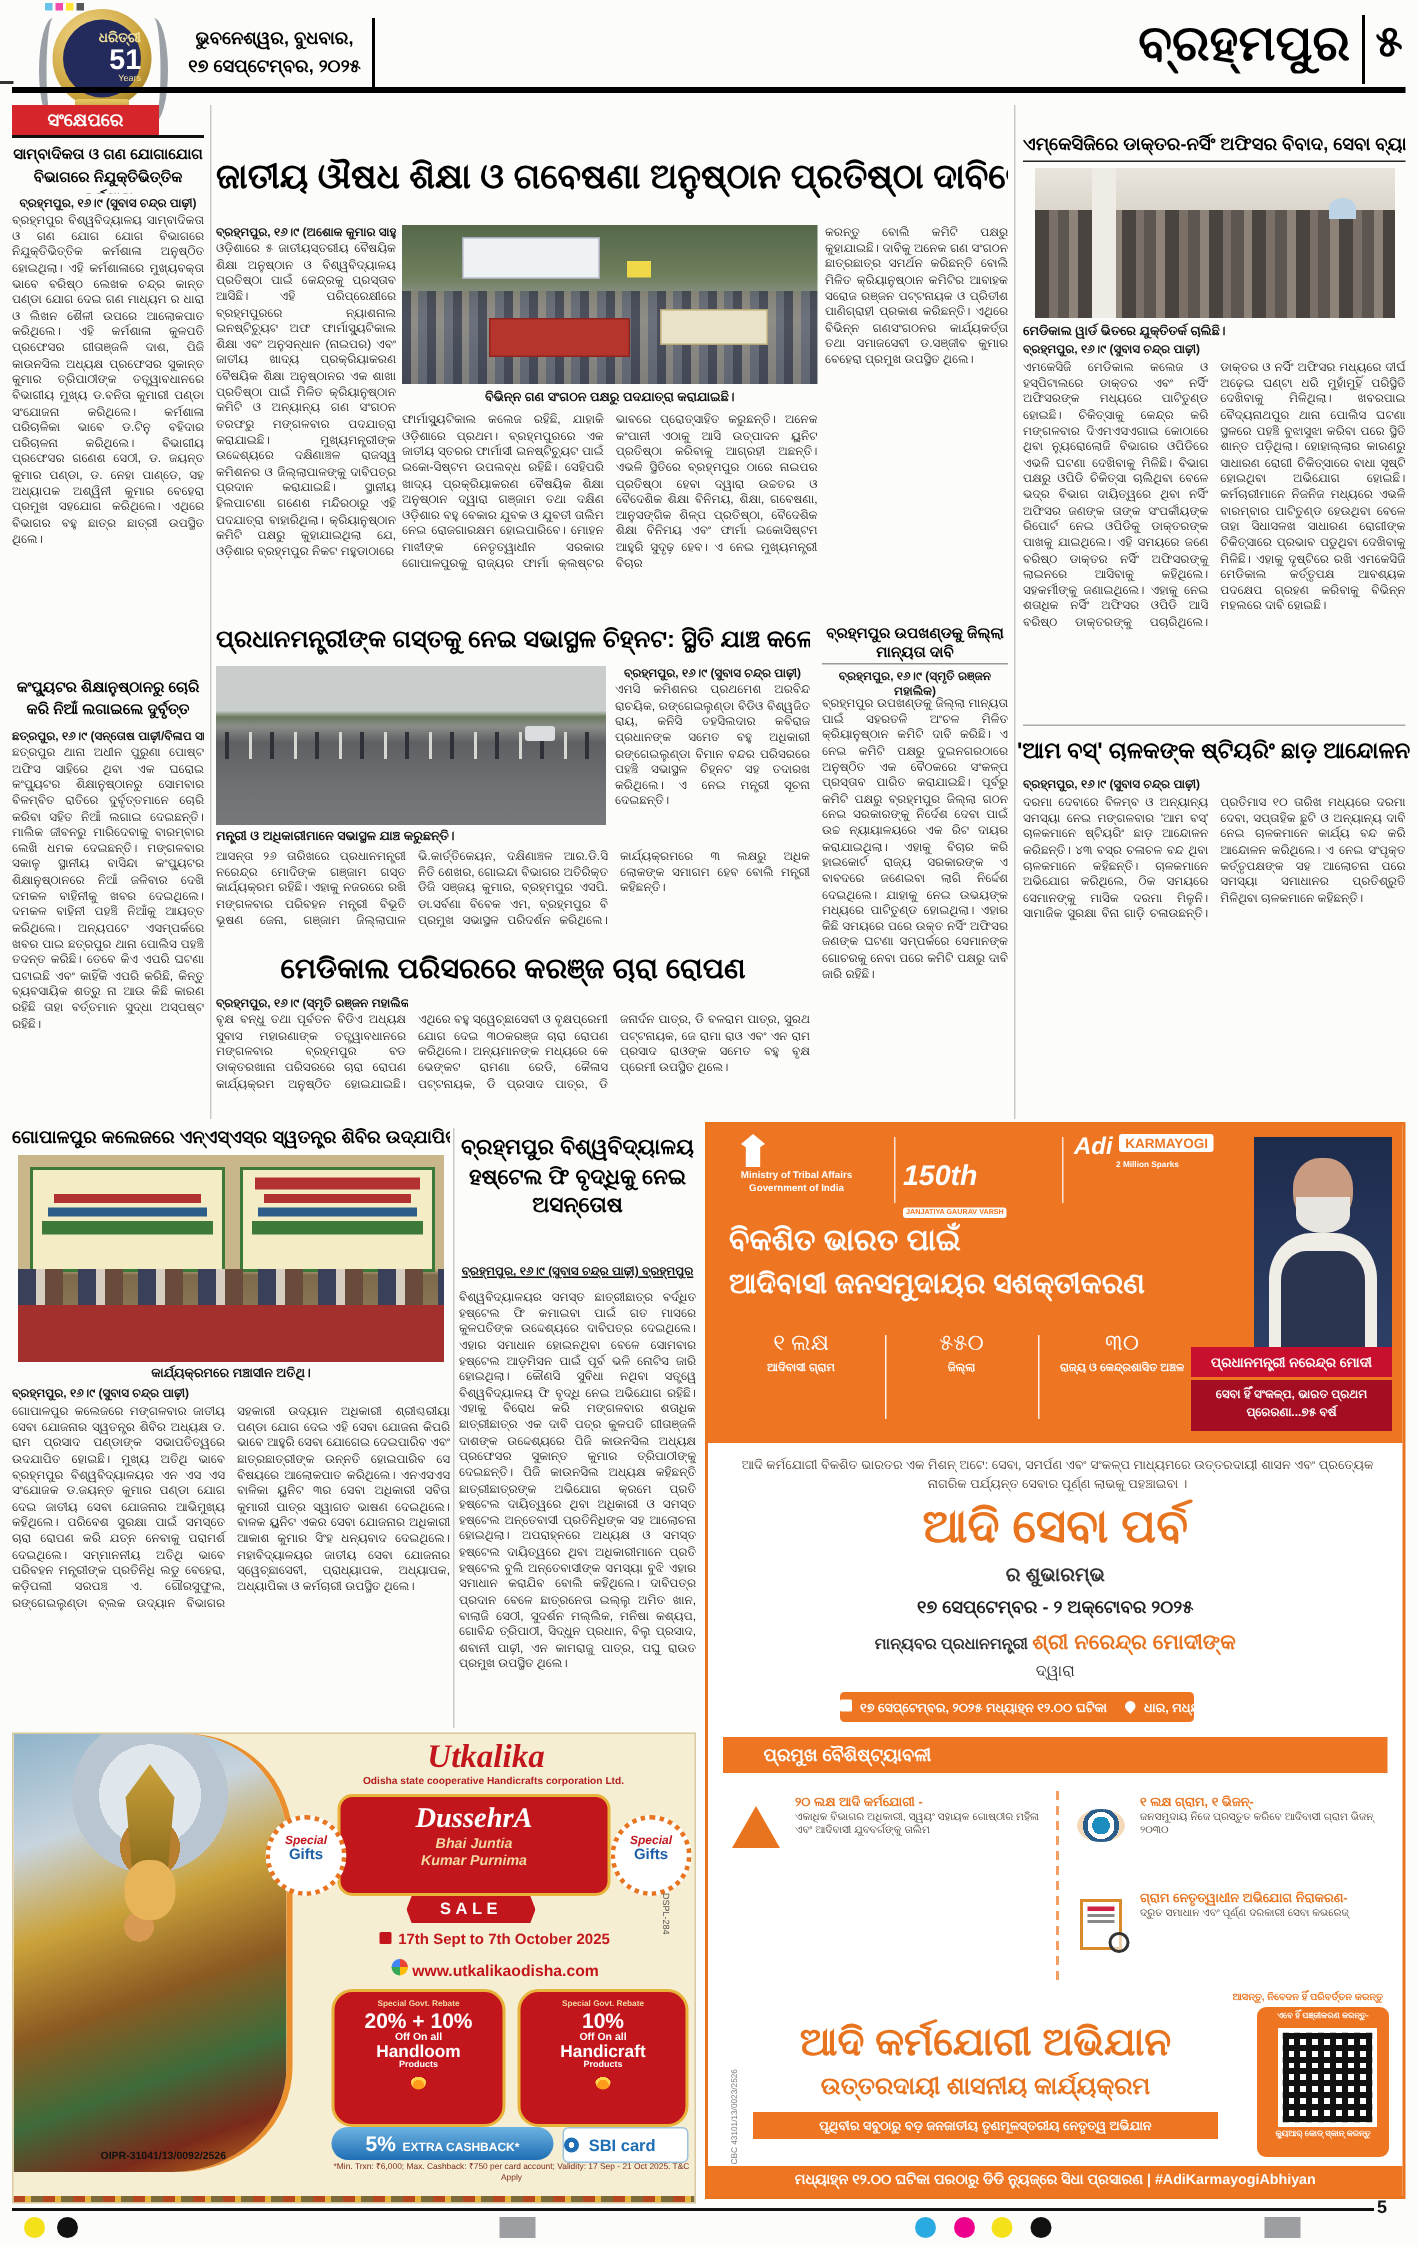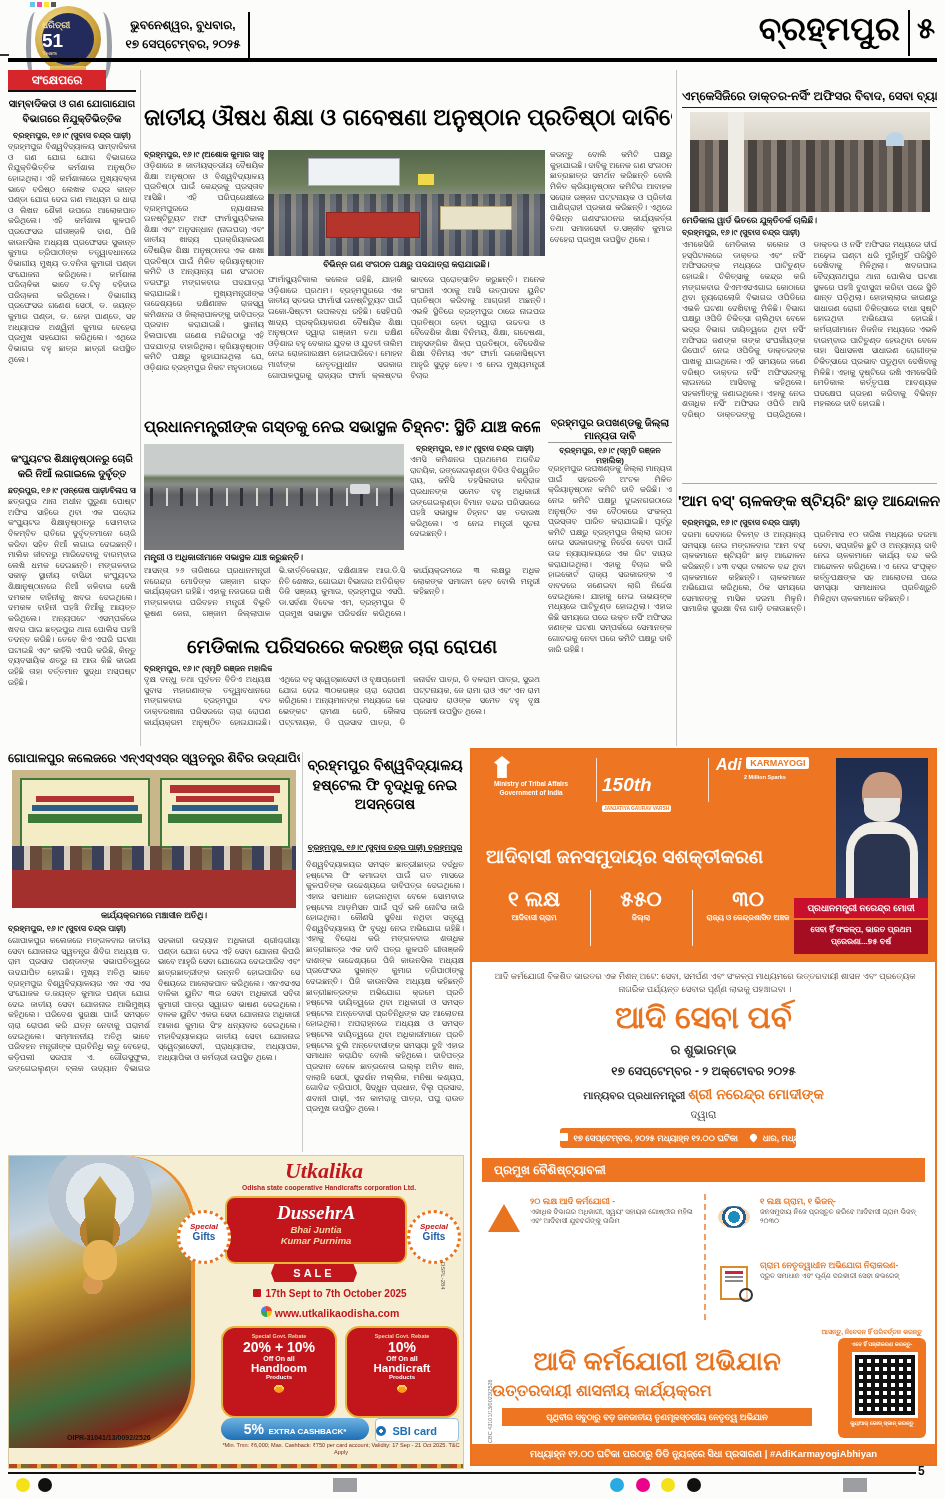--- a/index.html
+++ b/index.html
@@ -11,42 +11,42 @@
   .c3{column-count:3;column-gap:8px}
   .hd{font-weight:bold;color:#000;overflow:hidden;white-space:nowrap;text-align:center}
   .hdw{font-weight:bold;color:#000;overflow:hidden;text-align:center}
   .dl{font-size:8px;font-weight:bold;text-align:center;overflow:hidden}
   .cap{font-size:8.5px;font-weight:bold;overflow:hidden;white-space:nowrap}
   .vr{background:#c9c9c9;width:1px}
   .hr{background:#222;height:1px}
   .photo{overflow:hidden}
   .wtxt{color:#fff}
   .orange{color:#e87420}
-  .statv{font-size:21px;font-weight:bold;color:#fff;line-height:1}
+  .statv{font-size:15px;font-weight:normal;color:#fff;line-height:1}
   .statl{font-size:7.5px;color:#fff;font-weight:bold;line-height:1.25}
   .feat-t{font-size:8.5px;font-weight:bold;color:#e87420;line-height:1.3}
   .feat-d{font-size:7px;color:#4a3b2f;line-height:1.35}
   .qr{background:
       repeating-linear-gradient(0deg,#111 0 4px,transparent 4px 8px),
       repeating-linear-gradient(90deg,#111 0 4px,#fff 4px 8px)}
 </style>
 </head>
 <body>
 
 <div class="abs" style="left:0;top:54px;width:9px;height:2px;background:#333"></div>
 <div class="abs" style="left:30px;top:2px;width:5px;height:5px;background:#29abe2;opacity:.7"></div>
 <div class="abs" style="left:37px;top:2px;width:5px;height:5px;background:#ec008c;opacity:.7"></div>
 <div class="abs" style="left:44px;top:2px;width:5px;height:5px;background:#ffdd00;opacity:.8"></div>
 <div class="abs" style="left:51px;top:2px;width:5px;height:5px;background:#111;opacity:.7"></div>
 
 <div class="abs" style="left:26px;top:4px;width:86px;height:90px">
   <div class="abs" style="left:0;top:8px;width:14px;height:70px;border-left:5px solid #9aa0a6;border-radius:50% 0 0 50%"></div>
   <div class="abs" style="right:0;top:8px;width:14px;height:70px;border-right:5px solid #9aa0a6;border-radius:0 50% 50% 0"></div>
   <div class="abs" style="left:9px;top:2px;width:66px;height:66px;border-radius:50%;background:radial-gradient(circle at 35% 30%,#f4d98a,#caa23b 60%,#8a6a1c)"></div>
-  <div class="abs" style="left:16px;top:9px;width:52px;height:52px;border-radius:50%;background:#232a5c;text-align:left;color:#fff">
+  <div class="abs" style="left:16px;top:9px;width:52px;height:52px;border-radius:50%;background:#232a5c;text-align:right;color:#fff">
     <div style="font-size:9px;font-weight:bold;margin-top:7px;color:#f3e29a">ଧରିତ୍ରୀ</div>
     <div style="font-size:19px;font-weight:bold;line-height:1">51</div>
     <div style="font-size:6px;color:#f3e29a">Years</div>
   </div>
   <div class="abs" style="left:24px;top:62px;width:36px;height:10px;background:linear-gradient(#e8c964,#b08a2a);border-radius:2px"></div>
 </div>
 
 <div class="abs" style="left:122px;top:16px;width:122px;text-align:center;font-weight:bold;font-size:12px;line-height:1.6;color:#000">
   <div>ଭୁବନେଶ୍ୱର, ବୁଧବାର,</div>
   <div>୧୭ ସେପ୍ଟେମ୍ବର, ୨୦୨୫</div>
@@ -162,20 +162,21 @@
       <div style="font-size:19px;font-weight:bold;font-style:italic">150th</div>
       <div style="font-size:4.8px;font-weight:bold;background:#fff;color:#ee7623;padding:1px 2px;border-radius:2px;display:inline-block;margin-top:2px">JANJATIYA GAURAV VARSH</div>
     </div>
     <div class="abs" style="left:236px;top:8px;width:1px;height:44px;background:rgba(255,255,255,.8)"></div>
     <div class="abs" style="left:244px;top:6px;width:120px;text-align:left">
       <span style="font-size:16px;font-style:italic;color:#fff;font-weight:bold">Adi</span>
       <span style="font-size:9px;font-weight:bold;background:#fff;color:#ee7623;padding:1px 4px;border-radius:2px;vertical-align:4px">KARMAYOGI</span>
       <div style="font-size:5.5px;color:#fff;font-weight:bold;margin-left:28px">2 Million Sparks</div>
     </div>
 
+    <div class="abs wtxt" style="left:14px;top:66px;width:340px;font-size:20px;font-weight:bold">ବିକଶିତ ଭାରତ ପାଇଁ</div>
     <div class="abs wtxt" style="left:14px;top:96px;width:345px;font-size:19px;font-weight:bold">ଆଦିବାସୀ ଜନସମୁଦାୟର ସଶକ୍ତୀକରଣ</div>
 
     <div class="abs" style="left:12px;top:138px;width:100px;text-align:center">
       <div class="statv">୧ ଲକ୍ଷ</div>
       <div class="statl" style="margin-top:4px">ଆଦିବାସୀ ଗ୍ରାମ</div>
     </div>
     <div class="abs" style="left:118px;top:140px;width:1px;height:56px;background:rgba(255,255,255,.9)"></div>
     <div class="abs" style="left:124px;top:138px;width:90px;text-align:center">
       <div class="statv">୫୫୦</div>
       <div class="statl" style="margin-top:4px">ଜିଲ୍ଲା</div>
@@ -205,21 +206,21 @@
     <span style="color:#e87420;font-weight:bold;font-size:14px">ଶ୍ରୀ ନରେନ୍ଦ୍ର ମୋଦୀଙ୍କ</span>
   </div>
   <div class="abs" style="left:0;top:358px;width:463px;text-align:center;font-size:10.5px;color:#333">ଦ୍ୱାରା</div>
   <div class="abs" style="left:88px;top:378px;width:236px;height:20px;background:#ee7623;border-radius:3px;color:#fff;font-size:8.5px;font-weight:bold;text-align:center;line-height:20px;overflow:hidden;white-space:nowrap">
     <span style="display:inline-block;width:8px;height:8px;background:#fff;margin-right:3px;border-radius:1px"></span>
     <span>୧୭ ସେପ୍ଟେମ୍ବର, ୨୦୨୫ ମଧ୍ୟାହ୍ନ ୧୨.୦୦ ଘଟିକା</span>
     <span style="display:inline-block;width:7px;height:7px;background:#fff;border-radius:50% 50% 50% 0;transform:rotate(-45deg);margin:0 3px 0 10px"></span>
     <span>ଧାର, ମଧ୍ୟପ୍ରଦେଶ</span>
   </div>
 
-  <div class="abs" style="left:10px;top:408px;width:443px;height:24px;background:#ee7623;color:#fff;font-weight:bold;font-size:12px;line-height:24px;padding-left:12px;box-sizing:border-box">ପ୍ରମୁଖ ବୈଶିଷ୍ଟ୍ୟାବଳୀ</div>
+  <div class="abs" style="left:10px;top:408px;width:443px;height:24px;background:#ee7623;color:#fff;font-weight:bold;font-size:12px;line-height:24px;padding-left:27px;box-sizing:border-box">ପ୍ରମୁଖ ବୈଶିଷ୍ଟ୍ୟାବଳୀ</div>
 
   <div class="abs" style="left:232px;top:444px;width:0;height:126px;border-left:2px dashed #ee7623;opacity:.7"></div>
 
   <div class="abs" style="left:16px;top:446px;width:208px;height:60px">
     <div class="abs" style="left:0;top:8px;width:0;height:0;border-left:16px solid transparent;border-right:16px solid transparent;border-bottom:28px solid #e87420"></div>
     <div class="abs" style="left:42px;top:0;width:166px">
       <div class="feat-t">୨୦ ଲକ୍ଷ ଆଦି କର୍ମଯୋଗୀ -</div>
       <div class="feat-d">ଏକାଧିକ ବିଭାଗର ଅଧିକାରୀ, ସ୍ୱୟଂ ସହାୟକ ଗୋଷ୍ଠୀର ମହିଳା ଏବଂ ଆଦିବାସୀ ଯୁବବର୍ଗଙ୍କୁ ତାଲିମ</div>
     </div>
   </div>
@@ -240,21 +241,21 @@
     <div class="abs" style="left:42px;top:0;width:166px">
       <div class="feat-t">ଗ୍ରାମ ନେତୃତ୍ୱାଧୀନ ଅଭିଯୋଗ ନିରାକରଣ-</div>
       <div class="feat-d">ଦ୍ରୁତ ସମାଧାନ ଏବଂ ପୂର୍ଣ୍ଣ ଦରକାରୀ ସେବା କଭରେଜ୍</div>
     </div>
   </div>
 
   <div class="abs" style="left:250px;top:578px;width:200px;text-align:right;font-size:6.5px;color:#e87420;font-weight:bold">ଆସନ୍ତୁ, ନିବେଦନ ହିଁ ପରିବର୍ତ୍ତନ କରନ୍ତୁ</div>
 
   <div class="abs" style="left:-32px;top:640px;width:100px;font-size:5.5px;color:#777;transform:rotate(-90deg)">CBC 43101/13/0023/2526</div>
   <div class="abs orange" style="left:20px;top:596px;width:330px;text-align:center;font-size:26px;font-weight:bold">ଆଦି କର୍ମଯୋଗୀ ଅଭିଯାନ</div>
-  <div class="abs orange" style="left:20px;top:632px;width:330px;text-align:left;font-size:16px;font-weight:bold">ଉତ୍ତରଦାୟୀ ଶାସନୀୟ କାର୍ଯ୍ୟକ୍ରମ</div>
+  <div class="abs orange" style="left:20px;top:632px;width:330px;text-align:center;font-size:16px;font-weight:bold">ଉତ୍ତରଦାୟୀ ଶାସନୀୟ କାର୍ଯ୍ୟକ୍ରମ</div>
   <div class="abs" style="left:30px;top:658px;width:310px;height:18px;background:#ee7623;color:#fff;font-weight:bold;font-size:8.5px;text-align:center;line-height:18px;overflow:hidden;white-space:nowrap">ପୃଥିବୀର ସବୁଠାରୁ ବଡ଼ ଜନଜାତୀୟ ତୃଣମୂଳସ୍ତରୀୟ ନେତୃତ୍ୱ ଅଭିଯାନ</div>
 
   <div class="abs" style="left:366px;top:588px;width:88px;height:100px;background:#ee7623;border-radius:6px">
     <div style="font-size:5.5px;color:#fff;font-weight:bold;text-align:center;padding-top:3px;overflow:hidden;white-space:nowrap">ଏବେ ହିଁ ପଞ୍ଜୀକରଣ କରନ୍ତୁ-</div>
     <div class="abs qr" style="left:14px;top:14px;width:60px;height:60px;background-color:#fff;border:3px solid #fff"></div>
     <div class="abs" style="left:0;top:82px;width:88px;font-size:5.5px;color:#fff;font-weight:bold;text-align:center;overflow:hidden;white-space:nowrap">କ୍ୟୁଆର୍ କୋଡ୍ ସ୍କାନ୍ କରନ୍ତୁ</div>
   </div>
 
   <div class="abs" style="left:0;top:694px;width:463px;height:20px;background:#ee7623;color:#fff;font-weight:bold;font-size:9.5px;text-align:center;line-height:20px;overflow:hidden;white-space:nowrap">ମଧ୍ୟାହ୍ନ ୧୨.୦୦ ଘଟିକା ପରଠାରୁ ଡିଡି ନ୍ୟୁଜ୍‌ରେ ସିଧା ପ୍ରସାରଣ | #AdiKarmayogiAbhiyan</div>
 </div>

